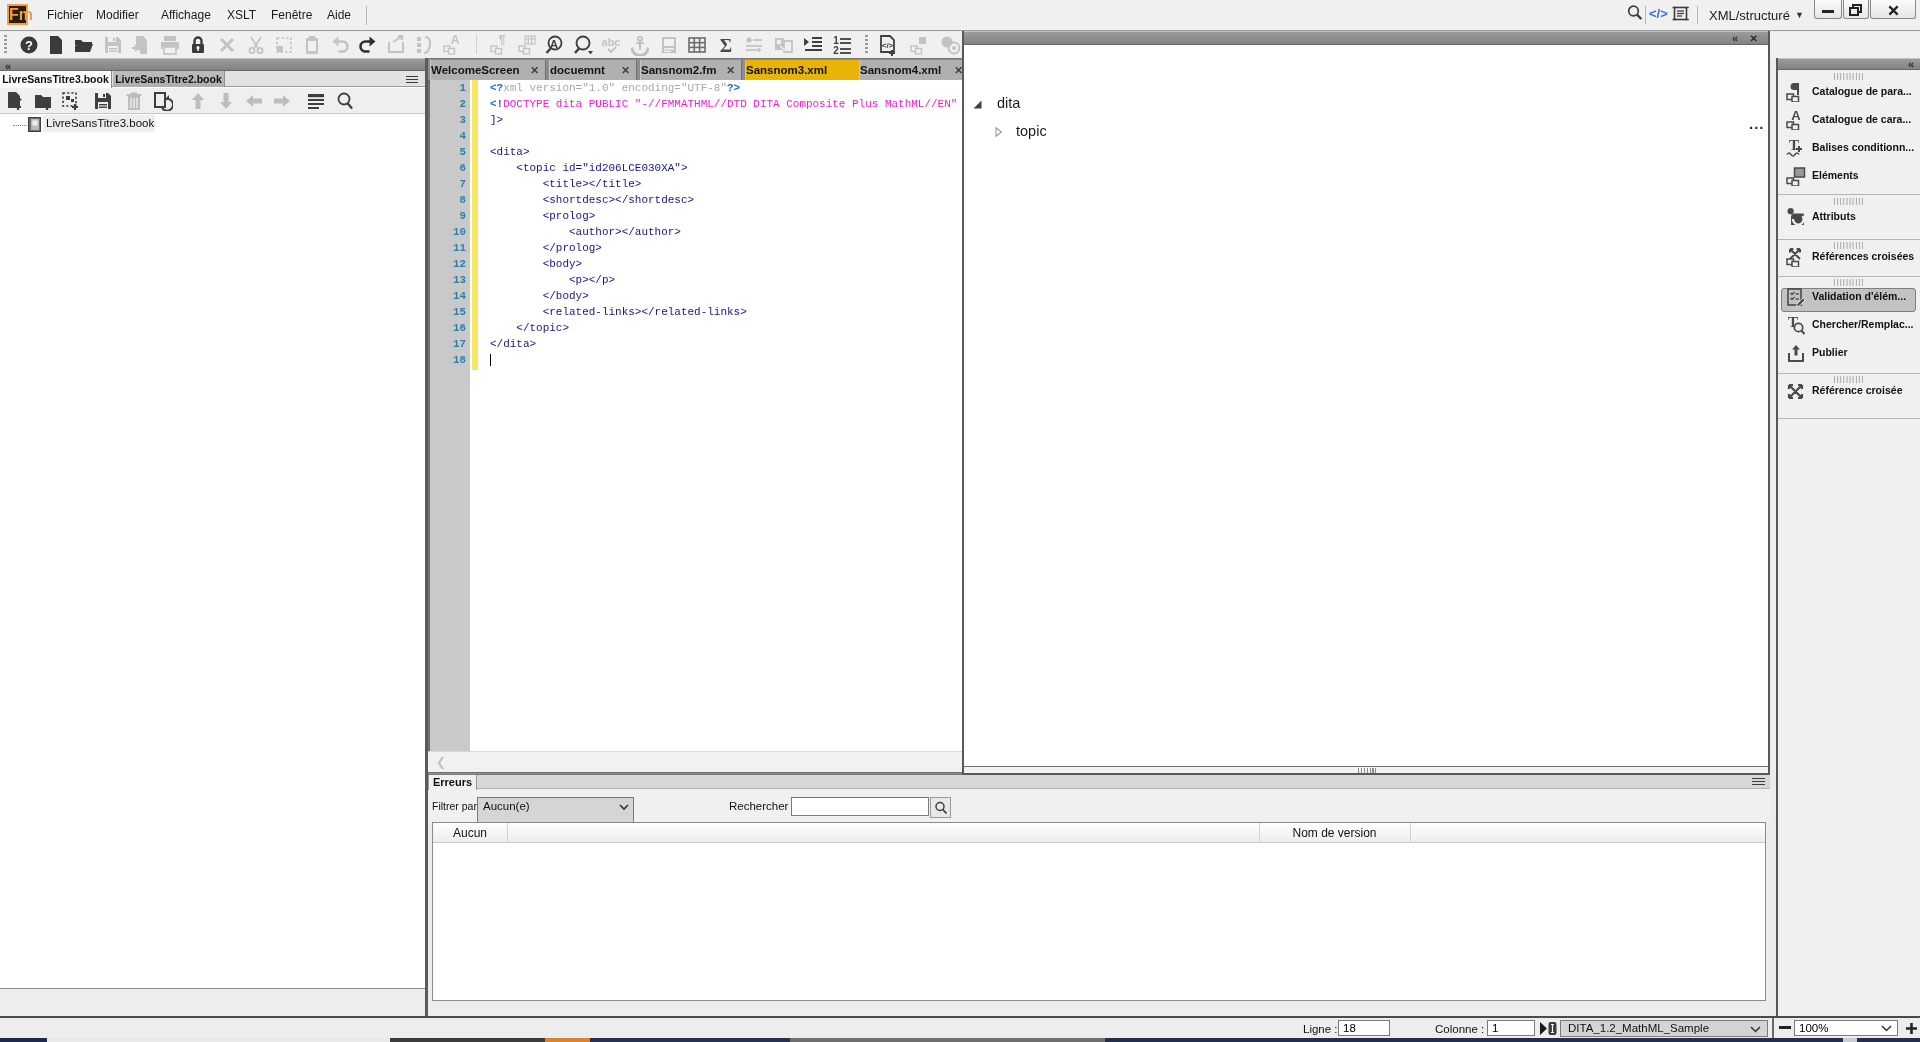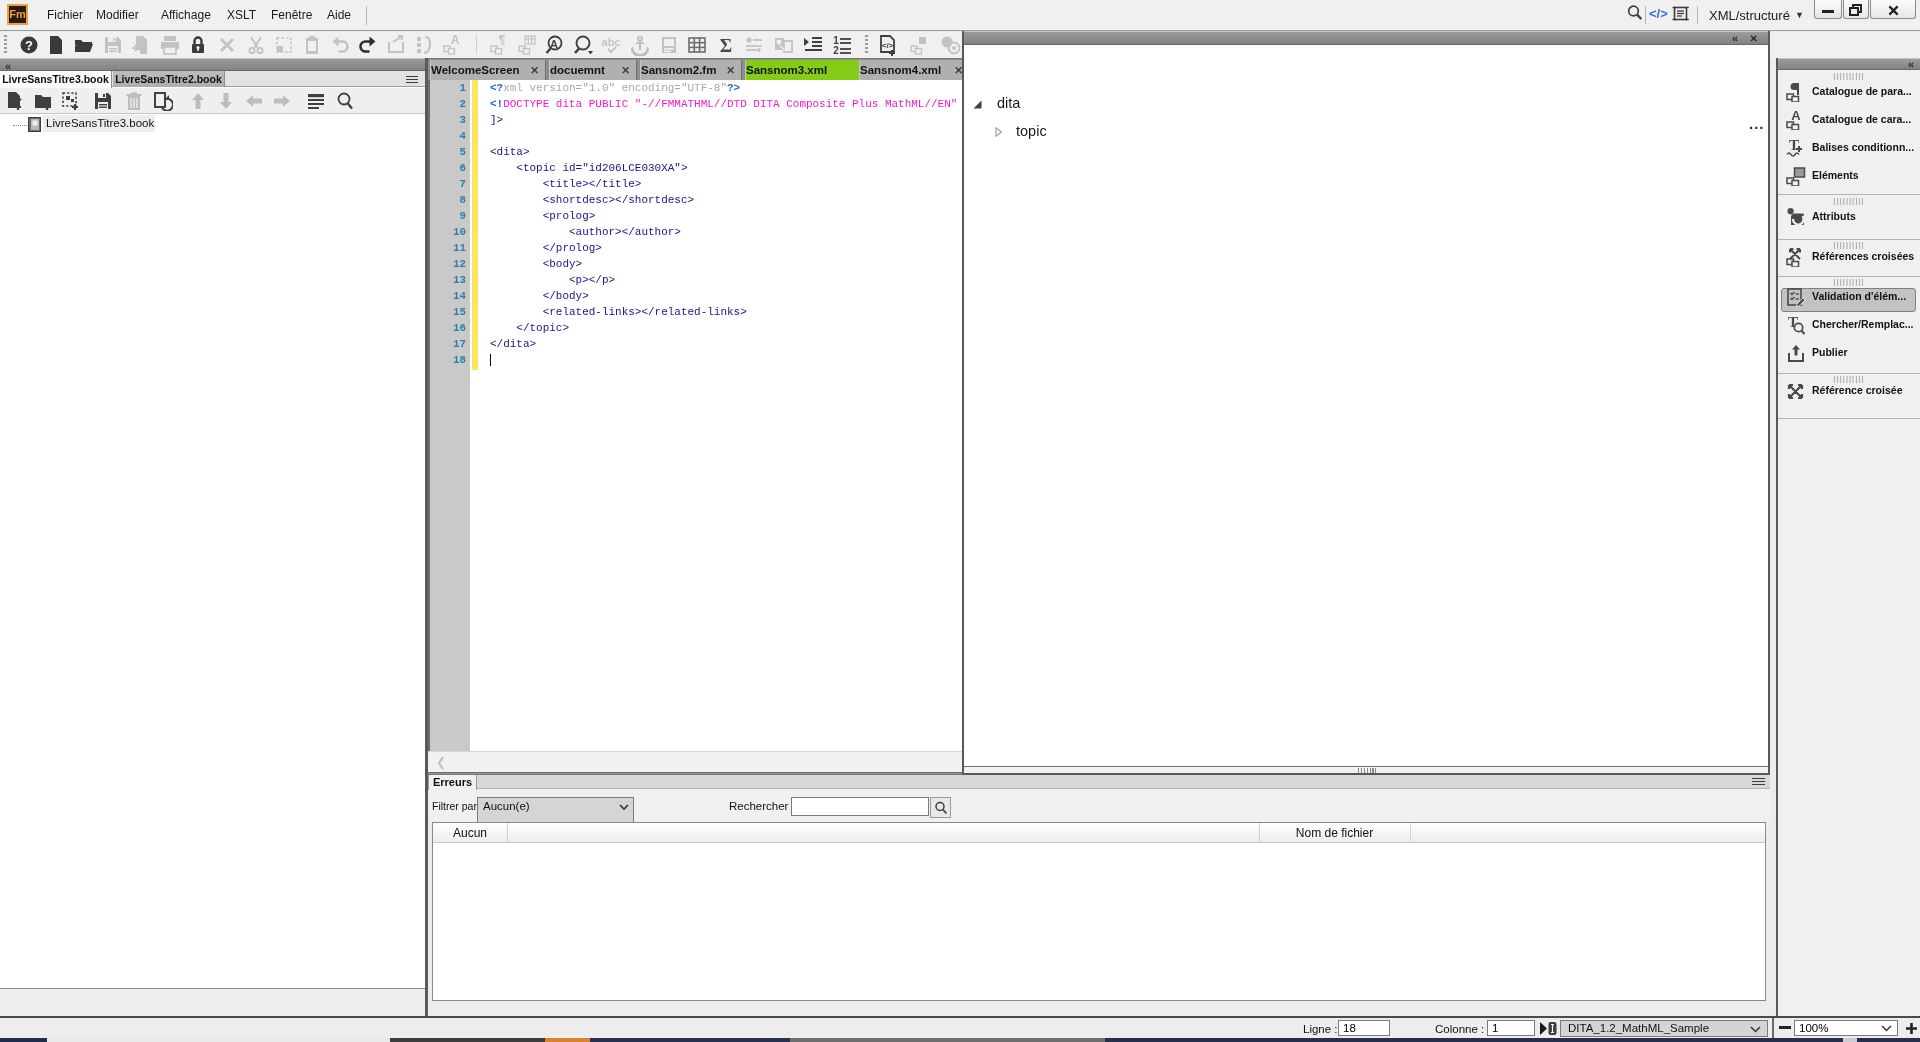--- a/index.html
+++ b/index.html
@@ -1,20 +1,20 @@
 <!DOCTYPE html>
 <html><head><meta charset="utf-8">
 <style>
 *{margin:0;padding:0;box-sizing:border-box}
 html,body{width:1920px;height:1042px;overflow:hidden;font-family:"Liberation Sans",sans-serif;background:#ececec}
 .abs{position:absolute}
 body{position:relative}
 
 #menubar{position:absolute;left:0;top:0;width:1920px;height:31px;background:#f0f0f0;border-bottom:1px solid #9a9a9a}
-#logo{position:absolute;left:7px;top:4px;width:21px;height:21px;background:#2d1a14;border:2px solid #eda13c;color:#eda13c;font-weight:bold;font-size:11px;text-align:center;line-height:17px}
+#logo{position:absolute;left:7px;top:4px;width:21px;height:21px;background:#2d1a14;border:2px solid #eda13c;color:#eda13c;font-weight:bold;font-size:16px;text-align:center;line-height:17px}
 .menu{position:absolute;top:8px;font-size:12px;color:#1b1b1b}
 
 #toolbar{position:absolute;left:0;top:32px;width:1920px;height:26px;background:#f0f0f0}
 .ticon{position:absolute;top:2px;width:22px;height:22px}
 
 #leftpanel{position:absolute;left:0;top:58px;width:428px;height:958px;background:#fff;border-right:3px solid #5a5a5c}
 .dragbar{background:linear-gradient(#9b9b9b,#828282);border-top:1px solid #c4c4c4;border-bottom:1px solid #686868;color:#333;}
 #lp-drag{position:absolute;left:0;top:0;width:425px;height:13px}
 #lp-tabs{position:absolute;left:0;top:13px;width:425px;height:16px;background:#e2e2e2;border-bottom:1px solid #9a9a9a}
 #lp-toolbar{position:absolute;left:0;top:30px;width:425px;height:26px;background:#efefef;border-bottom:1px solid #c6c6c6}
@@ -365,21 +365,21 @@
    <div class="abs" style="left:43px;top:1px;width:112px;height:17px;background:#ededed"></div>
    <span class="abs" style="left:46px;top:3px;font-size:11.5px;color:#101010">LivreSansTitre3.book</span>
  </div>
  <div id="lp-foot"></div>
 </div>
 
 <div id="doctabs">
     <div class="dtab" style="left:2px;width:116px;background:#b0b0b0"><span>WelcomeScreen</span><span style="position:absolute;right:6px;top:0;font-size:10.5px;font-weight:bold;color:#3c3c3c">✕</span></div>
 <div class="dtab" style="left:121px;width:88px;background:#b0b0b0"><span>docuemnt</span><span style="position:absolute;right:6px;top:0;font-size:10.5px;font-weight:bold;color:#3c3c3c">✕</span></div>
 <div class="dtab" style="left:212px;width:102px;background:#b0b0b0"><span>Sansnom2.fm</span><span style="position:absolute;right:6px;top:0;font-size:10.5px;font-weight:bold;color:#3c3c3c">✕</span></div>
-<div class="dtab" style="left:317px;width:129px;background:#84cc16"><span>Sansnom3.xml</span><span style="position:absolute;right:6px;top:0;font-size:10.5px;font-weight:bold;color:#3c3c3c">✕</span></div>
+<div class="dtab" style="left:317px;width:129px;background:#eab308"><span>Sansnom3.xml</span><span style="position:absolute;right:6px;top:0;font-size:10.5px;font-weight:bold;color:#3c3c3c">✕</span></div>
 <div class="dtab" style="left:431px;width:111px;background:#b0b0b0"><span>Sansnom4.xml</span><span style="position:absolute;right:6px;top:0;font-size:10.5px;font-weight:bold;color:#3c3c3c">✕</span></div>
   </div>
 <div id="editor">
  <div id="gutter"></div>
     <div id="yellow"></div>
  <div id="lnums">1
 2
 3
 4
 5
@@ -436,21 +436,21 @@
   <div class="abs" style="left:502px;top:8px;width:21px;height:21px;background:#e8e8e8;border:1px solid #9a9a9a">
     <svg class="abs" style="left:3px;top:3px" width="14" height="14" viewBox="0 0 14 14">
         <circle cx="6" cy="5.5" r="4" fill="none" stroke="#3d3d3d" stroke-width="1.5"></circle>
         <line x1="8.8" y1="8.5" x2="12.5" y2="12.5" stroke="#3d3d3d" stroke-width="1.8"></line>
       </svg>
   </div>
 </div>
 <div id="errtable">
   <div id="errhead">
     <span class="abs" style="left:0;width:74px;text-align:center;top:3px">Aucun</span>
-    <span class="abs" style="left:826px;width:151px;text-align:center;top:3px">Nom de fichier</span>
+    <span class="abs" style="left:826px;width:151px;text-align:center;top:3px">Nom de version</span>
     <div class="abs" style="left:74px;top:0;width:1px;height:20px;background:#d2d2d2"></div>
     <div class="abs" style="left:826px;top:0;width:1px;height:20px;background:#d2d2d2"></div>
     <div class="abs" style="left:977px;top:0;width:1px;height:20px;background:#d2d2d2"></div>
   </div>
 </div>
 <div id="errfoot"></div>
 
 <div id="structpanel">
  <div id="sp-drag" class="dragbar">
    <span style="position:absolute;right:30px;top:0px;font-size:11px;font-weight:bold;color:#2b2b2b">«</span>

